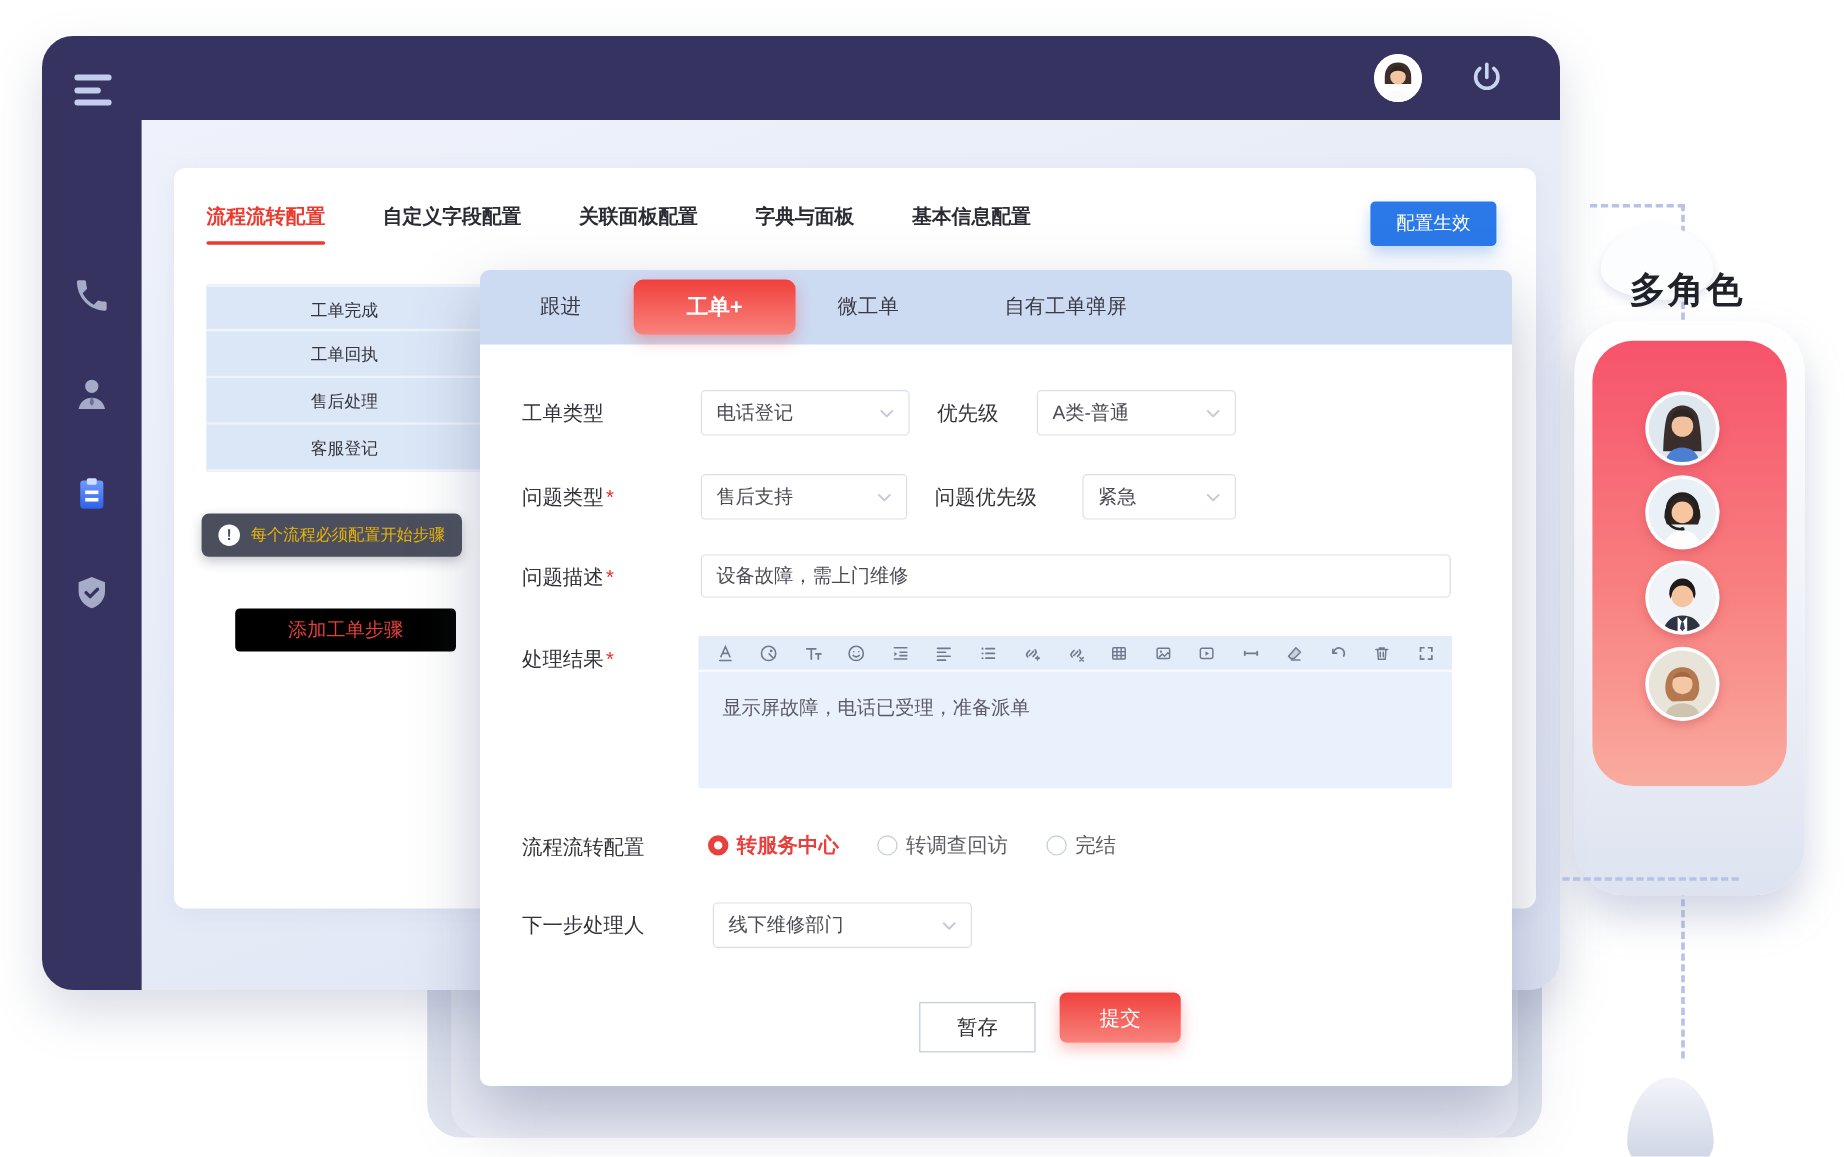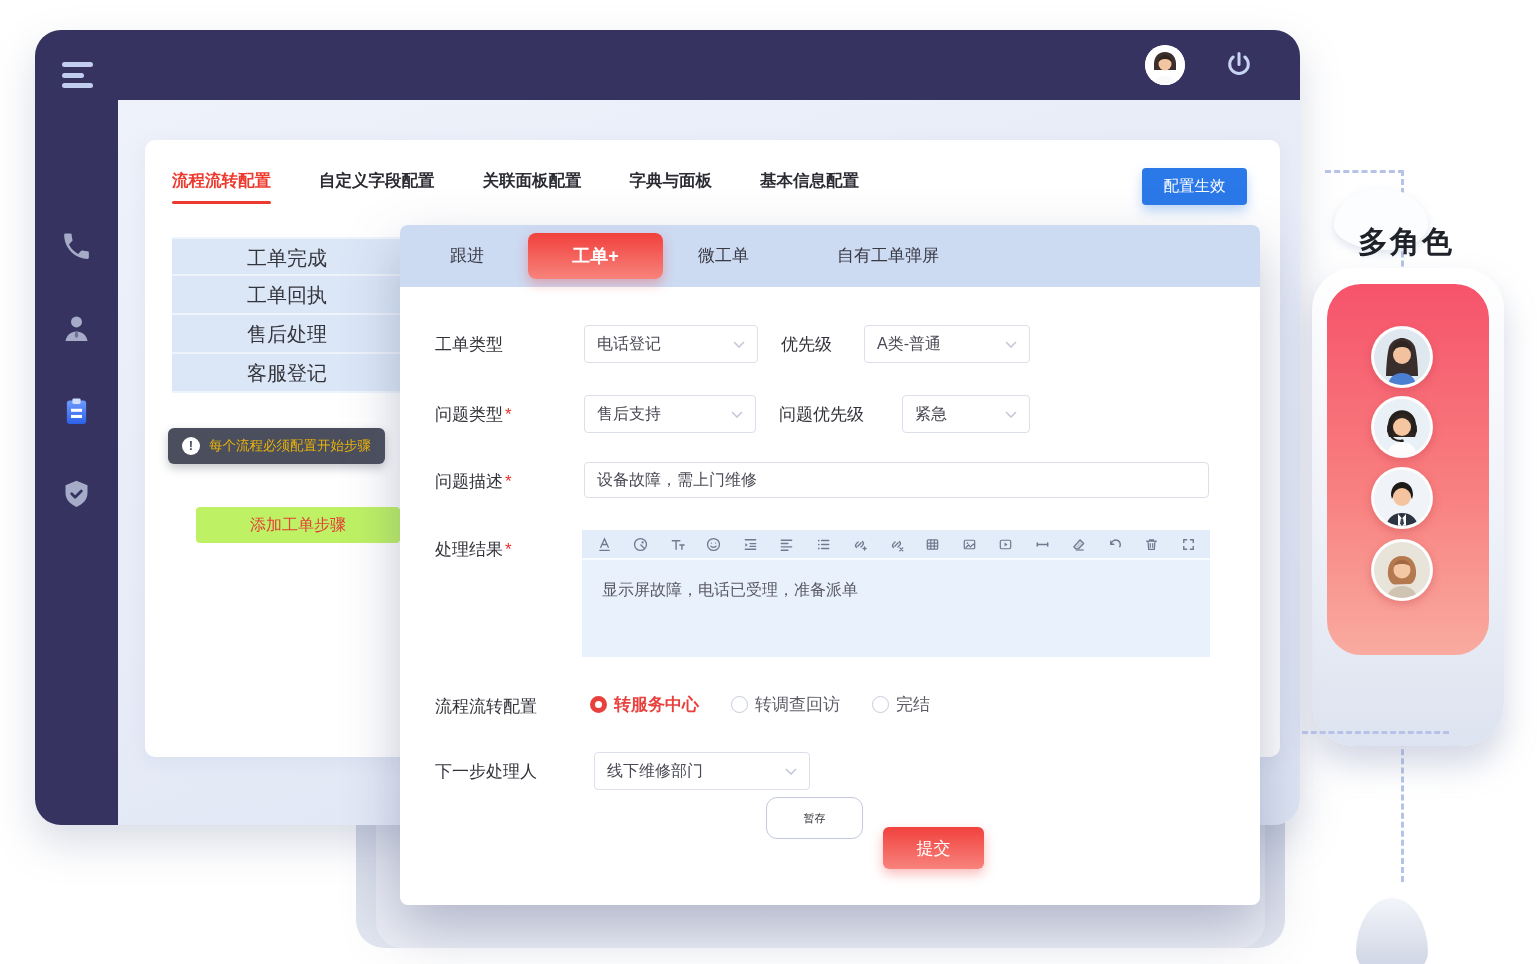--- a/index.html
+++ b/index.html
@@ -40,28 +40,28 @@
   .card-tabs { position:absolute; left:27px; top:30px; display:flex; gap:48px; }
   .card-tab { font-size:16.5px; font-weight:600; color:#2b2b33; cursor:pointer; position:relative; padding-bottom:12px; }
   .card-tab.active { color:#ed3a2e; }
   .card-tab.active::after { content:""; position:absolute; left:0; right:0; bottom:0; height:3px;
                             border-radius:2px; background:#ed3a2e; }
   .apply-btn { position:absolute; right:33px; top:28px; width:105px; height:37px; background:#2b79e9;
                color:#fff; font-size:15.5px; border:none; border-radius:4px; cursor:pointer;
                box-shadow:0 6px 12px rgba(43,121,233,.30); }
   .step-list { position:absolute; left:27px; top:97px; width:230px; }
   .step-item { height:39px; line-height:39px; text-align:center; background:#dbe7f7; color:#34343c;
-               font-size:20px; border-bottom:2px solid #eef4fb; cursor:pointer; }
+               font-size:14px; border-bottom:2px solid #eef4fb; cursor:pointer; }
   .step-item:first-child { border-top:2px solid #eef4fb; }
   .warn-tip { position:absolute; left:23px; top:288px; height:36px; display:inline-flex; align-items:center;
               gap:9px; padding:0 14px; background:#4b4f5d; border-radius:6px; box-shadow:0 4px 10px rgba(60,65,80,.3); }
   .warn-ico { width:18px; height:18px; border-radius:50%; background:#fff; color:#4b4f5d; font-weight:bold;
               font-size:13px; line-height:18px; text-align:center; }
   .warn-txt { color:#eab308; font-size:13.5px; white-space:nowrap; }
-  .add-step-btn { position:absolute; left:51px; top:367px; width:204px; height:36px; background:#bef264;
+  .add-step-btn { position:absolute; left:51px; top:367px; width:184px; height:36px; background:#000000;
                   color:#e43f3b; font-size:16px; border:none; border-radius:4px; cursor:pointer; }
 
   
   .modal { position:absolute; left:400px; top:225px; width:860px; height:680px; background:#fff;
            border-radius:8px; box-shadow:0 24px 55px rgba(80,90,130,.35); z-index:30; }
   .modal-head { position:absolute; left:0; top:0; width:100%; height:62px; background:#ccdaf2;
                 border-radius:8px 8px 0 0; }
   .m-tab { position:absolute; top:0; height:62px; line-height:62px; font-size:17px; color:#3a3a44; cursor:pointer; }
   .m-tab-1 { left:50px; } .m-tab-3 { left:298px; } .m-tab-4 { left:437px; }
   .m-tab-active { position:absolute; left:128px; top:8px; width:135px; height:46px; border:none; border-radius:8px;
@@ -91,22 +91,22 @@
 
   .l-7 { left:35px; top:470px; }
   .radio-row { position:absolute; left:190px; top:468px; display:flex; gap:32px; align-items:center; }
   .radio { display:flex; align-items:center; gap:7px; cursor:pointer; font-size:17px; color:#5c5c66; }
   .rdot { width:17px; height:17px; border-radius:50%; border:1.5px solid #c4cddc; background:#fff; }
   .radio.sel-on { color:#e8403d; font-weight:bold; }
   .radio.sel-on .rdot { border:5px solid #e8403d; }
 
   .l-8 { left:35px; top:535px; }  .s-8 { left:194px; top:527px; width:216px; }
 
-  .draft-btn { position:absolute; left:366px; top:572px; width:97px; height:42px; background:#fff;
-               border:1px solid #c3c9dc; border-radius:11px; font-size:11px; color:#33333b; cursor:pointer; }
+  .draft-btn { position:absolute; left:366px; top:610px; width:97px; height:42px; background:#fff;
+               border:1px solid #c3c9dc; border-radius:0; font-size:17px; color:#33333b; cursor:pointer; }
   .submit-btn { position:absolute; left:483px; top:602px; width:101px; height:42px; border:none; border-radius:6px;
                 background:linear-gradient(180deg,#f1413d 0%,#f8837c 100%); color:#fff; font-size:17px;
                 cursor:pointer; box-shadow:0 5px 12px rgba(241,64,60,.35); }
 
   
   .dash-v { position:absolute; left:1401px; top:170px; height:712px; border-left:3px dashed #b6c2e7; z-index:18; }
   .dash-h1 { position:absolute; left:1325px; top:170px; width:79px; border-top:3px dashed #b6c2e7; z-index:18; }
   .dash-h2 { position:absolute; left:1302px; top:731px; width:147px; border-top:3px dashed #b6c2e7; z-index:24; }
   .cloud { position:absolute; left:1334px; top:188px; width:94px; height:62px; background:#fcfdff;
            border-radius:50% 50% 45% 55% / 60% 60% 40% 40%; box-shadow:0 4px 8px rgba(170,180,205,.35); z-index:19; }

